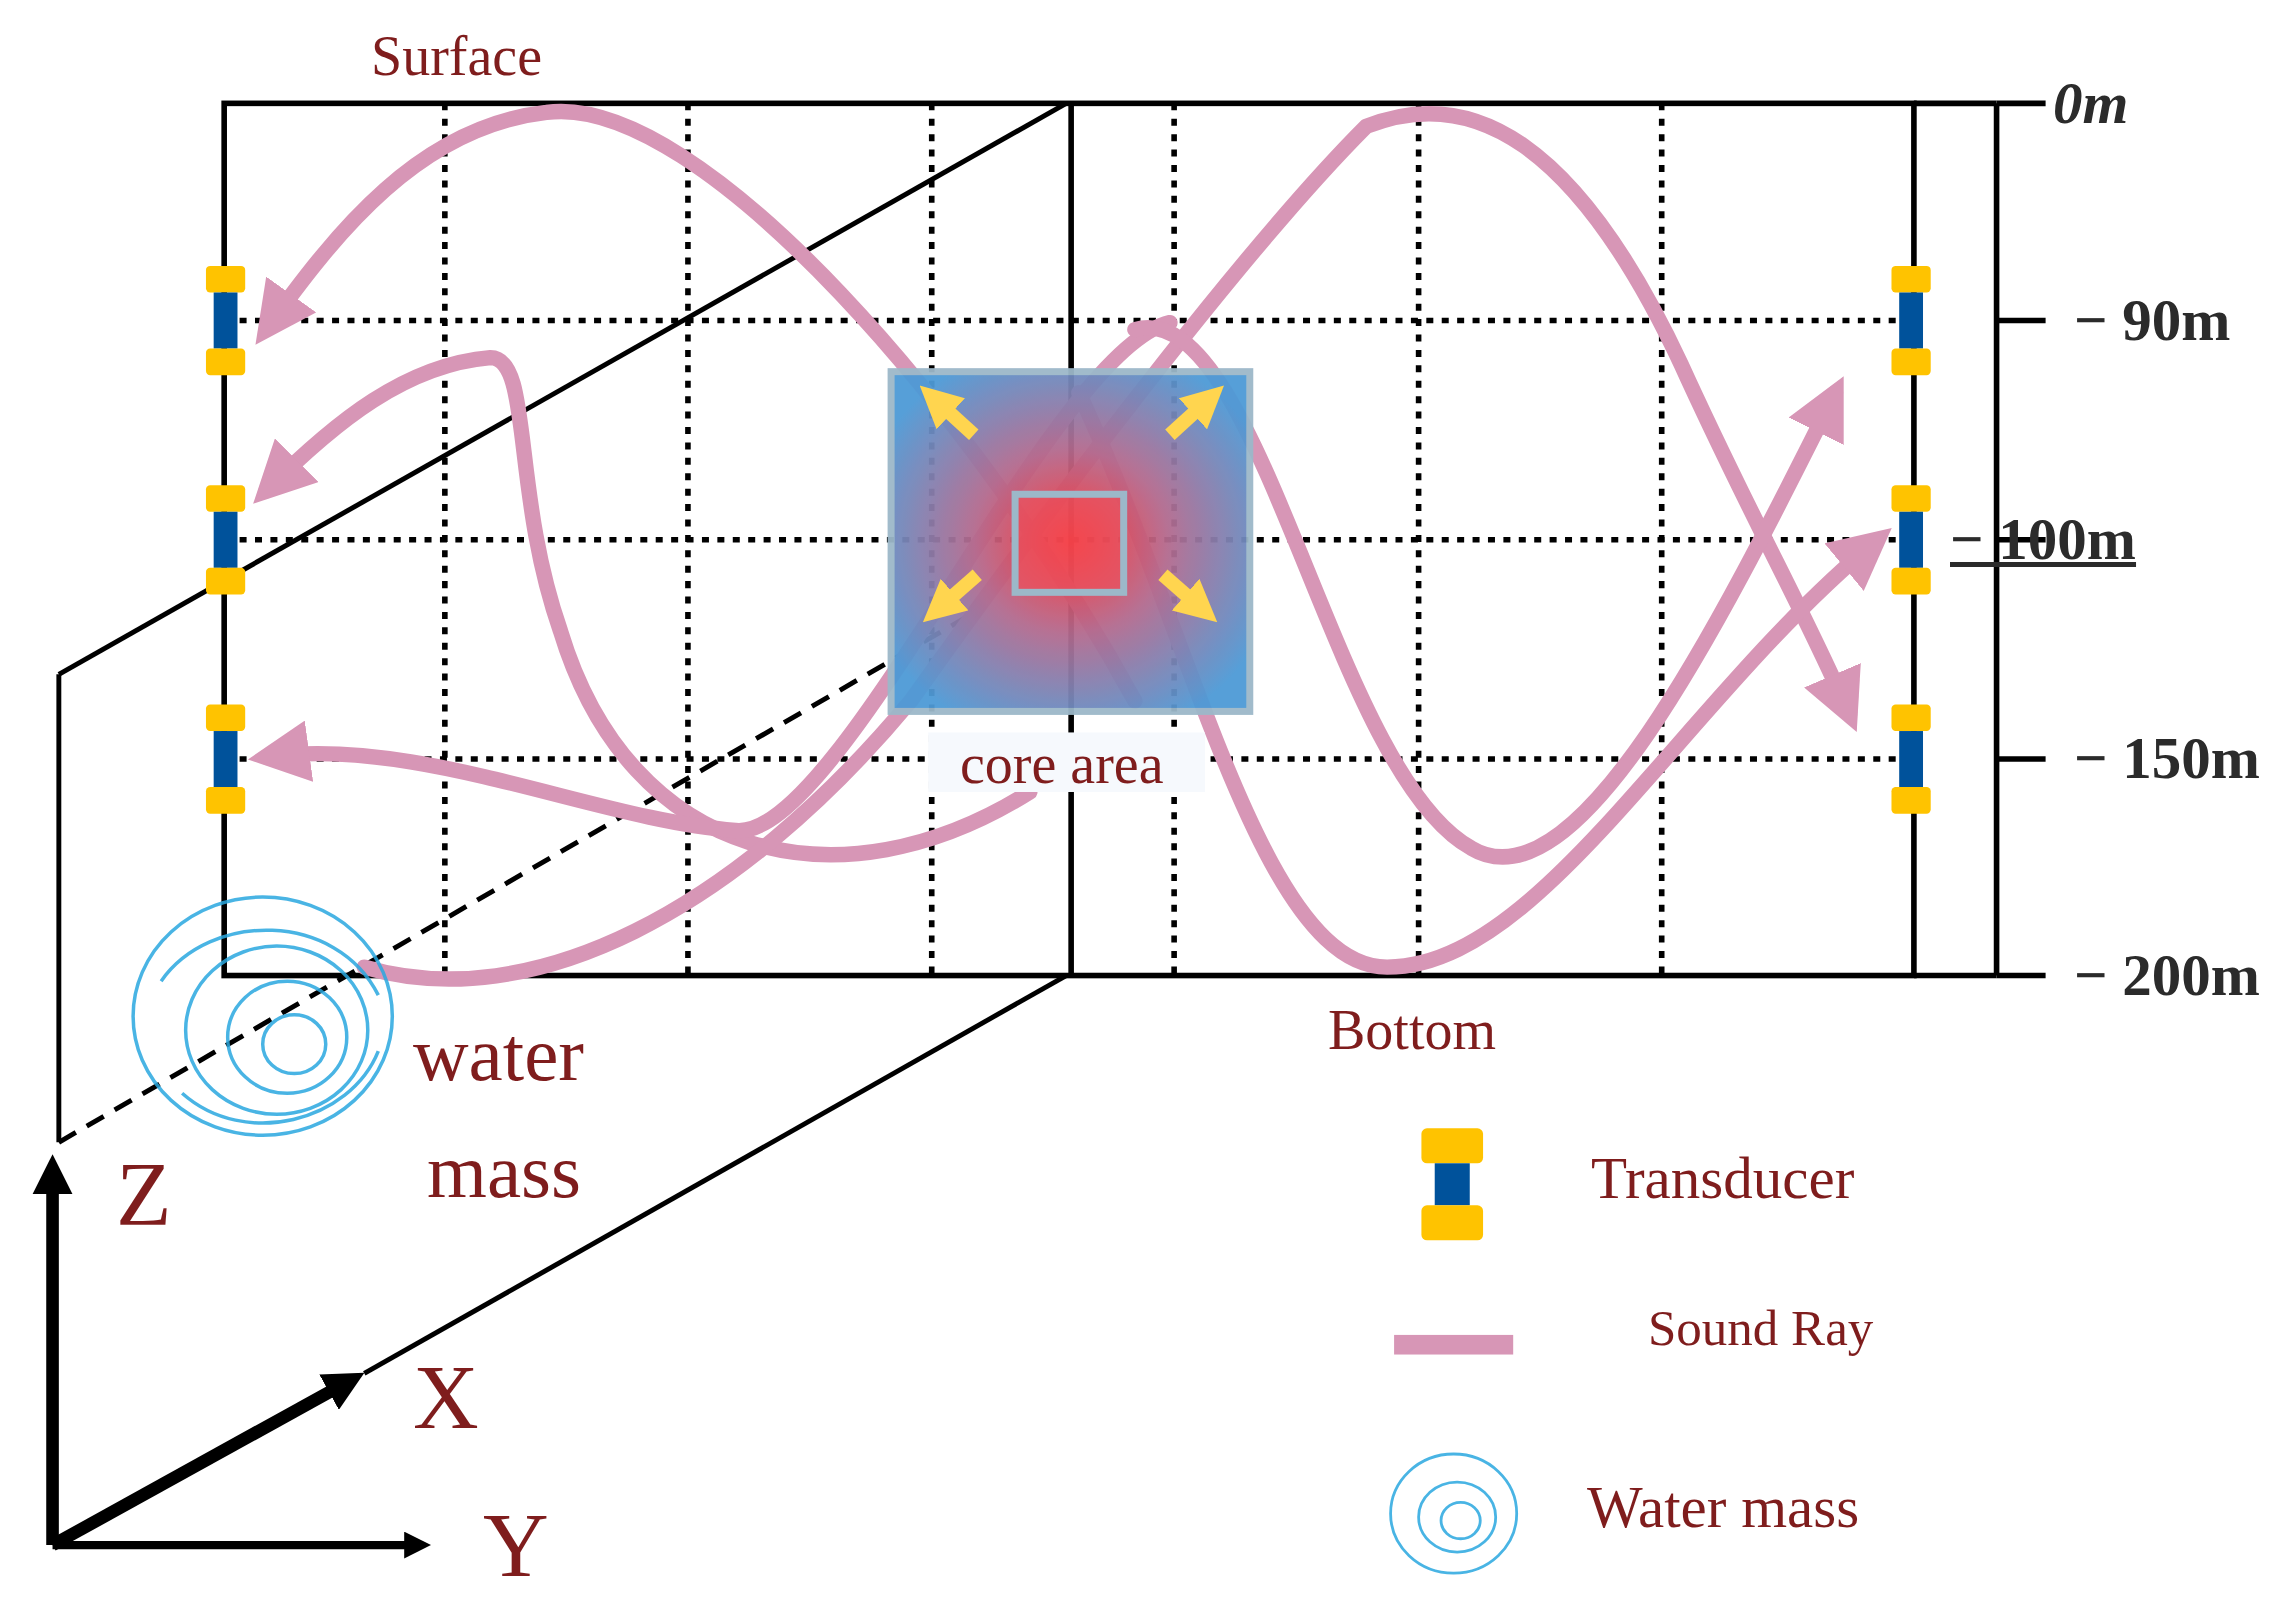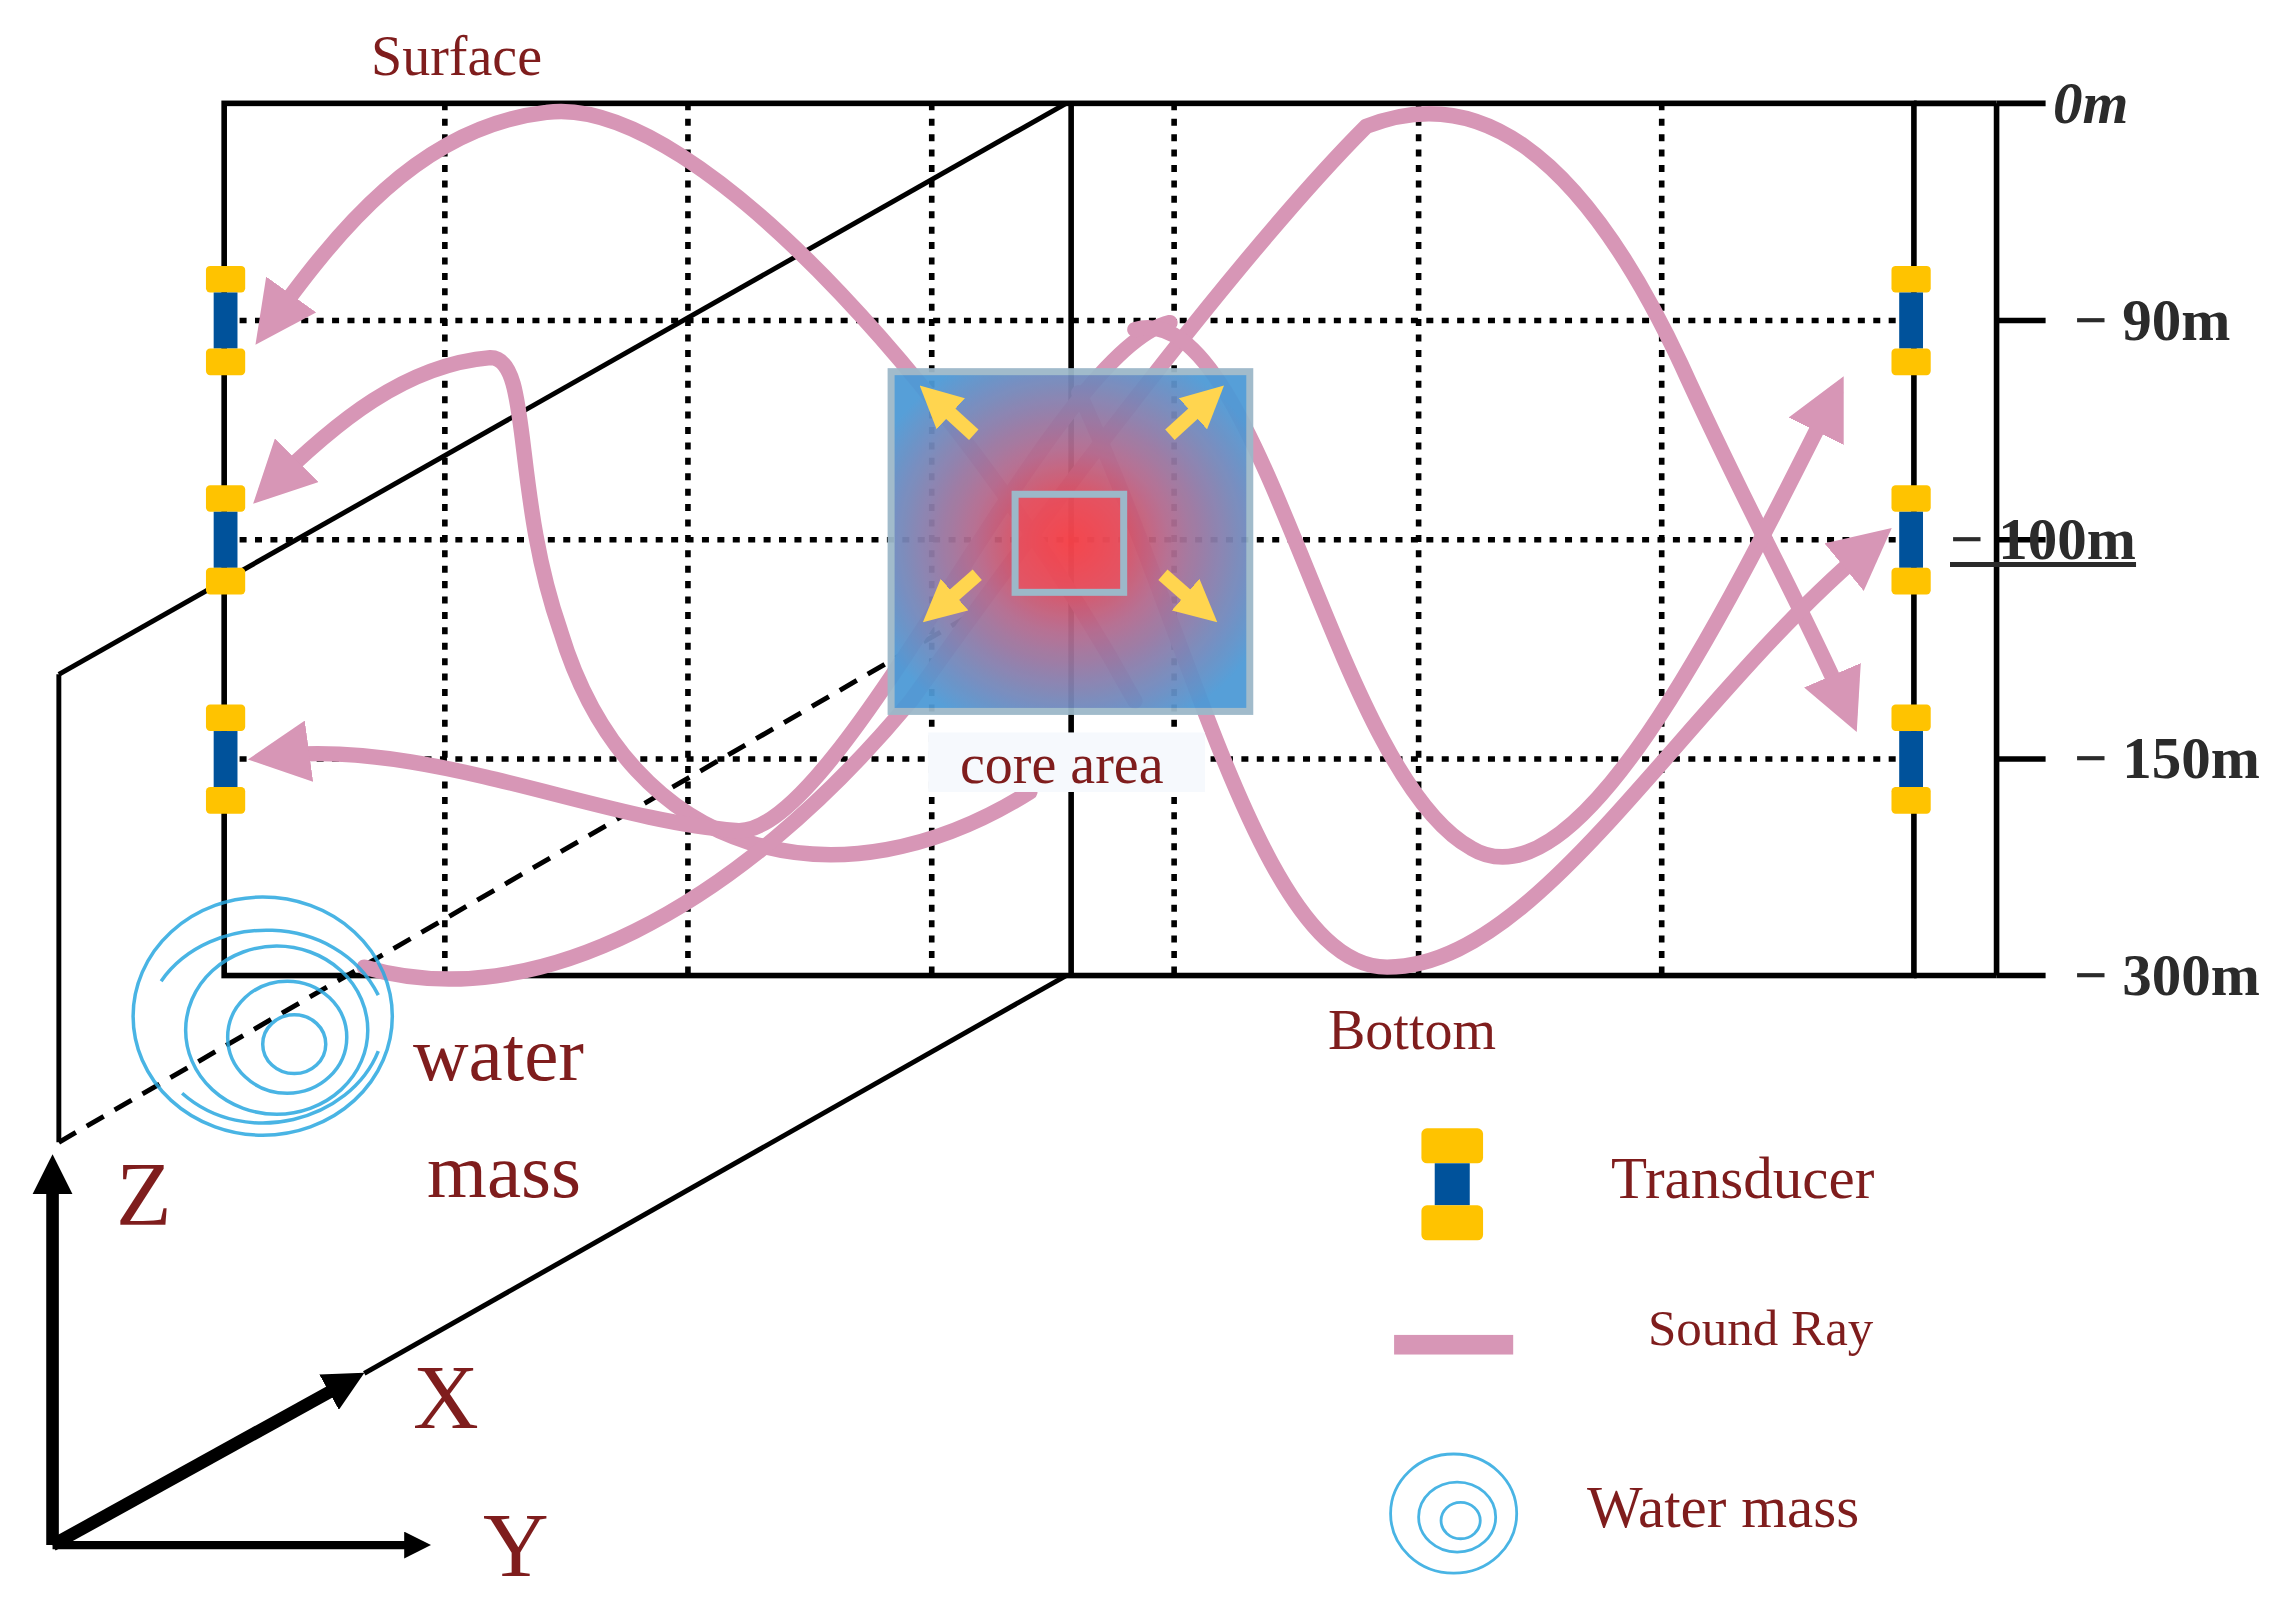--- a/index.html
+++ b/index.html
@@ -148,22 +148,22 @@
 <div class="lbl" style="left:371px;top:28px;font-size:56px;">Surface</div>
 <div class="lbl" style="left:1328px;top:1002px;font-size:56px;">Bottom</div>
 <div class="lbl" style="left:932px;top:736px;font-size:56px;margin-left:28px;">core area</div>
 <div class="lbl" style="left:413px;top:1016px;font-size:77px;">water</div>
 <div class="lbl" style="left:427px;top:1121px;font-size:77px;margin-top:12px;">mass</div>
 
 <div class="depth" style="left:2053px;top:74px;font-style:italic;">0m</div>
 <div class="depth" style="left:2074px;top:291px;">− 90m</div>
 <div class="depth" style="left:1950px;top:510px;text-decoration:underline;">− 100m</div>
 <div class="depth" style="left:2074px;top:729px;">− 150m</div>
-<div class="depth" style="left:2074px;top:946px;">− 300m</div>
+<div class="depth" style="left:2074px;top:946px;">− 200m</div>
 
 <div class="lbl" style="left:116px;top:1149px;font-size:91px;">Z</div>
 <div class="lbl" style="left:413px;top:1352px;font-size:91px;">X</div>
 <div class="lbl" style="left:483px;top:1500px;font-size:91px;">Y</div>
 
-<div class="lbl" style="left:1591px;top:1149px;font-size:59px;margin-left:20px;">Transducer</div>
+<div class="lbl" style="left:1591px;top:1149px;font-size:59px;">Transducer</div>
 <div class="lbl" style="left:1648px;top:1303px;font-size:51px;">Sound Ray</div>
 <div class="lbl" style="left:1587px;top:1478px;font-size:59px;">Water mass</div>
 
 
 </body></html>

